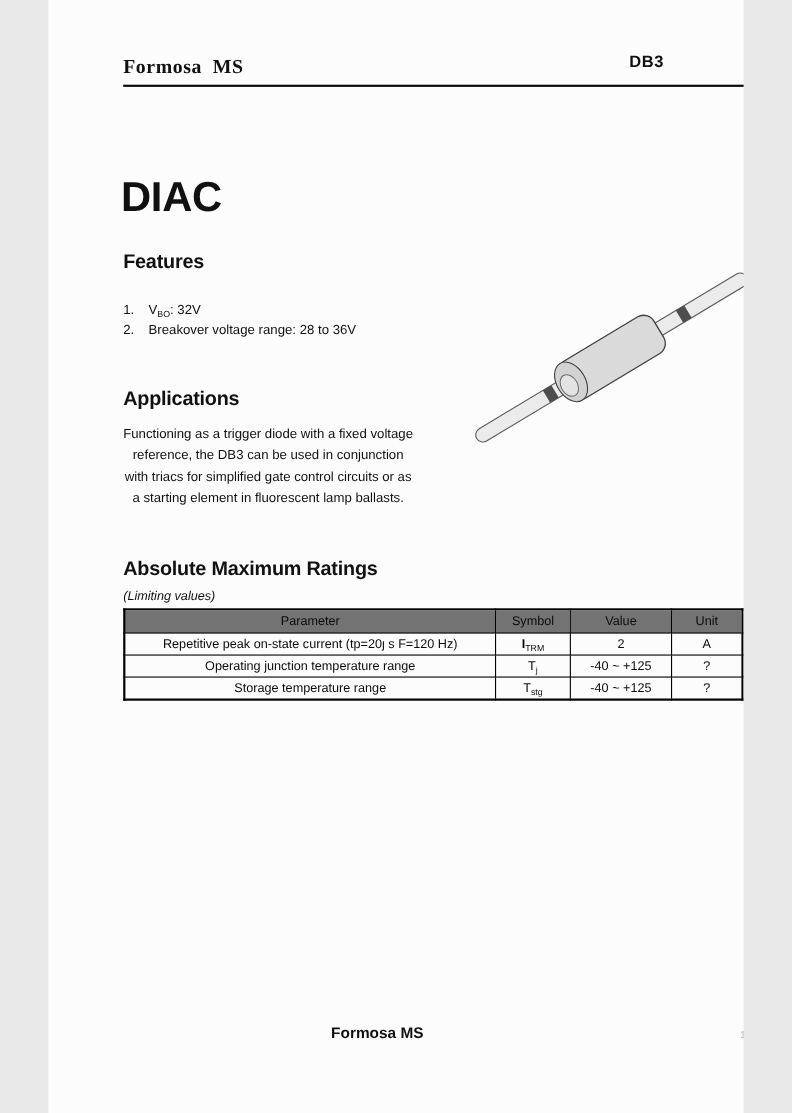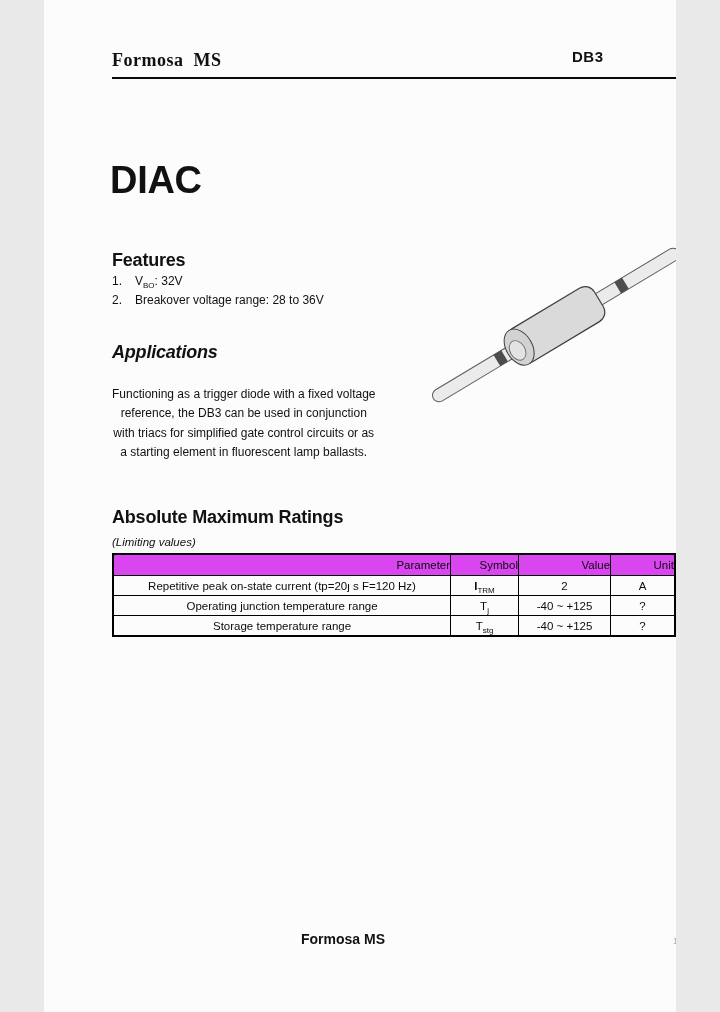--- a/index.html
+++ b/index.html
@@ -17,22 +17,22 @@
   }
   .doc-number {
     left:528px; top:48px;
     font-weight:bold; font-size:15px; letter-spacing:0.5px;
   }
   .header-rule { left:68px; top:77px; width:589px; height:2px; background:#0a0a0a; }
 
   .doc-title { left:66px; top:159px; font-weight:bold; font-size:38px; letter-spacing:-0.3px; }
 
   .section-heading { font-weight:bold; font-size:18px; letter-spacing:-0.2px; }
-  .features-heading { left:68px; top:250px; }
-  .applications-heading { left:68px; top:342px;font-style:italic; }
+  .features-heading { left:68px; top:228px; }
+  .applications-heading { left:68px; top:352px; }
   .ratings-heading { left:68px; top:507px; }
 
   .feature-list { left:68px; top:274px; font-size:12px; }
   .feature-item { display:flex; height:19px; line-height:15px; align-items:flex-start; }
   .feature-num { width:23px; }
   sub.inline-sub, .sym-sub { font-size:8px; vertical-align:-3px; line-height:0; }
 
   .app-paragraph { left:68px; top:387px; font-size:12px; }
   .app-line { height:19.4px; line-height:15px;text-align:center; }
 
@@ -42,21 +42,21 @@
     position:absolute; left:68px; top:553px;
     border-collapse:collapse; table-layout:fixed;
     font-size:11.5px; color:#0b0b0b;
     border:2px solid #000;
   }
   table.ratings td, table.ratings th {
     border:1px solid #000; padding:0; height:19px;
     font-weight:normal; text-align:center; vertical-align:middle;
     overflow:hidden; white-space:nowrap;
   }
-  table.ratings tr.head th { background:#d946ef; height:20px;text-align:right; }
+  table.ratings tr.head th { background:#737373; height:20px; }
   td.param { text-align:left; padding-left:8px; }
   .col-param { width:345px; } .col-sym { width:71px; }
   .col-val { width:96px; } .col-unit { width:69px; }
   tr.r0 .sym-main { font-weight:bold; }
 
   .footer-brand { left:257px; top:931px; font-weight:bold; font-size:14px; }
   .footer-page { left:629px; top:936px; font-size:9px; color:#a9a9a9; }
 
   .package-figure { left:382px; top:240px; width:260px; height:170px; }
 </style>

